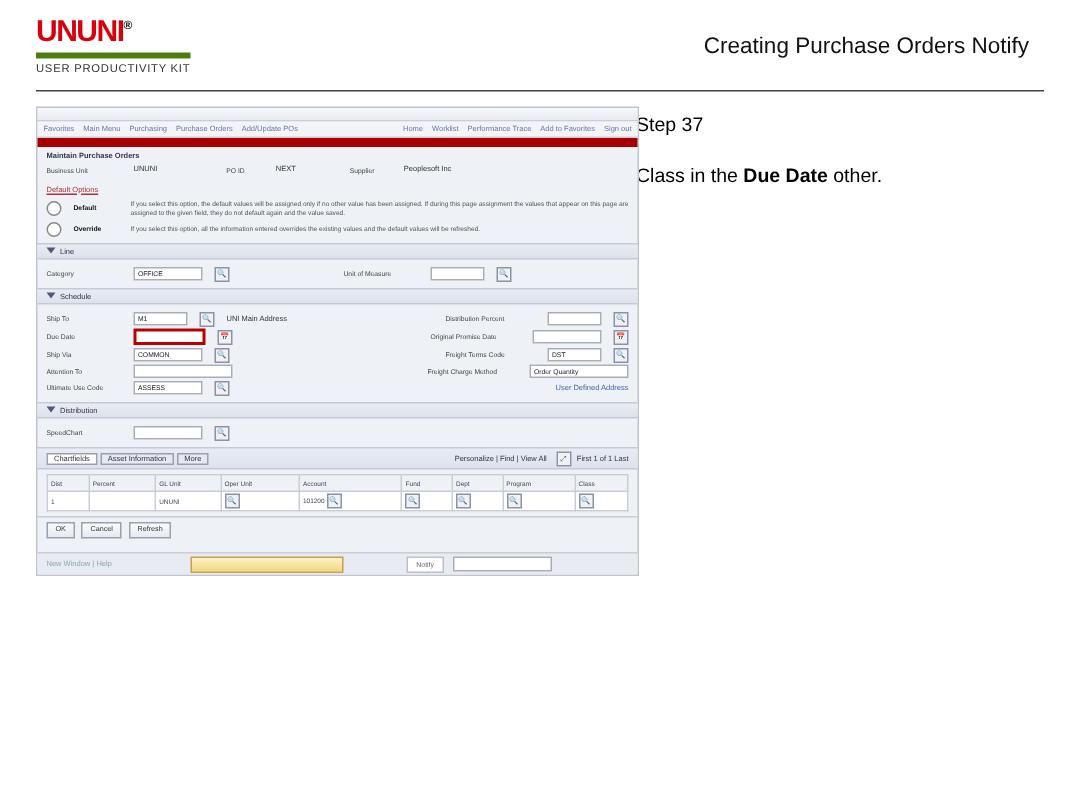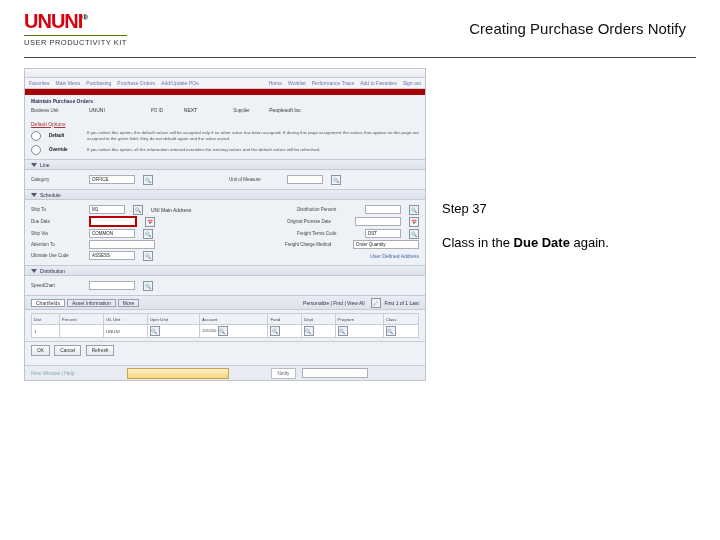--- a/index.html
+++ b/index.html
@@ -33,40 +33,38 @@
     font-weight: bold;
     font-size: 20px;
     color: #d9000d;
     letter-spacing: -1px;
   }
   .oracle-logo sup { font-size: 8px; color: #000; }
   .upk {
     font-size: 7.5px;
     letter-spacing: 0.5px;
     color: #333;
-    border-top: 1px solid #4d7c0f;
+    border-top: 4px solid #4d7c0f;
     padding-top: 2px;
     margin-top: 2px;
   }
   .doc-title {
     font-size: 15px;
     color: #111;
     margin-right: 10px;
   }
   .hr {
     margin: 4px 24px 10px 24px;
     border: none;
     border-top: 1px solid #444;
   }
   
   .columns {
     display: flex;
     padding: 0 24px;
-    gap: 18px;
-    align-items: center;
   }
   .left {
     width: 400px;
     flex: none;
   }
   .right {
     flex: 1;
     padding-top: 4px;
   }
   .step-text {
@@ -420,17 +418,17 @@
           <span style="flex:0 0 30px;"></span>
           <span class="light">Notify</span>
           <span class="inp w60" style="height:8px;"></span>
         </div>
       </div>
     </div>
 
     <div class="right">
       <div class="step-text">Step 37</div>
       <div class="instr-text">
-        <span>Class in the </span><b>Due Date</b><span> again.</span>
+        <span>Class in the </span><b>Due Date</b><span> other.</span>
       </div>
     </div>
   </div>
 </div>
 
 </body></html>

